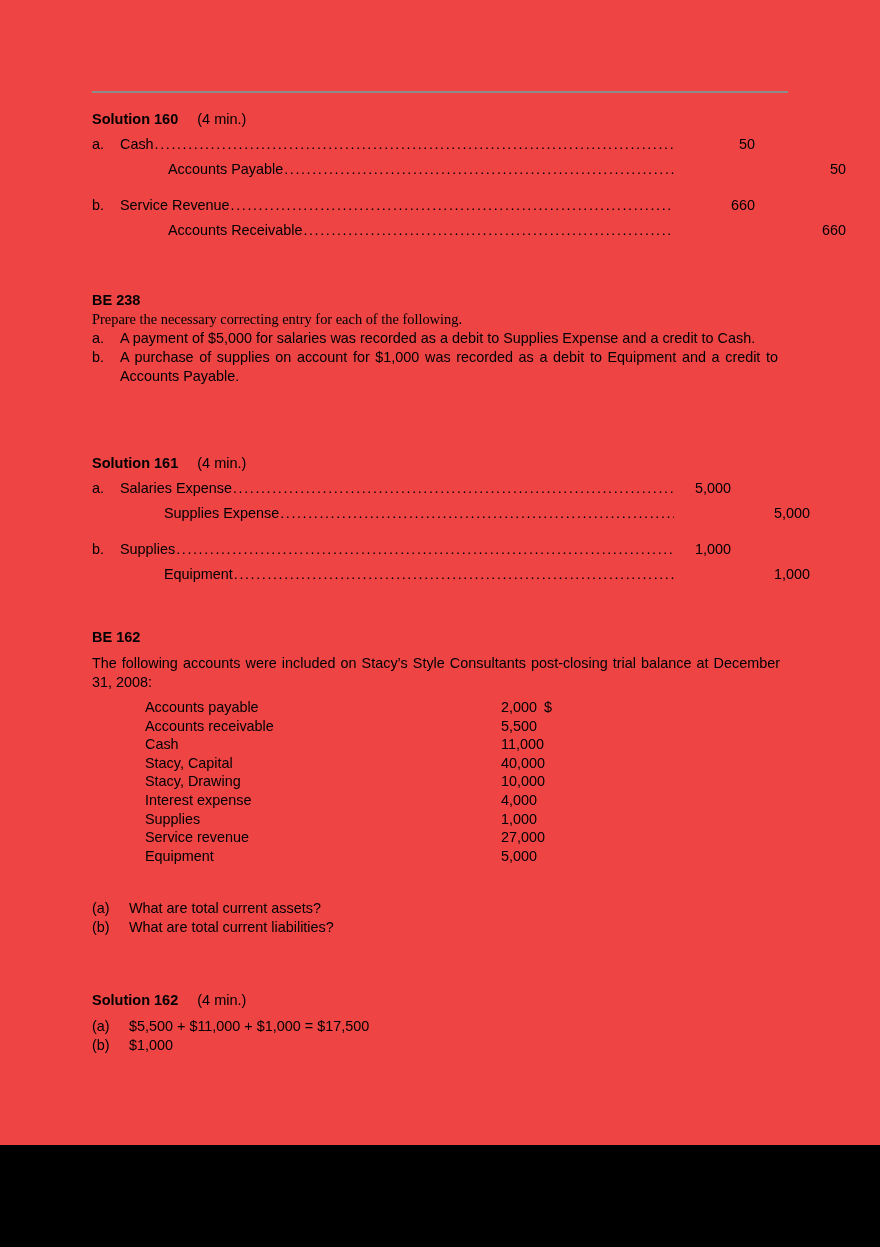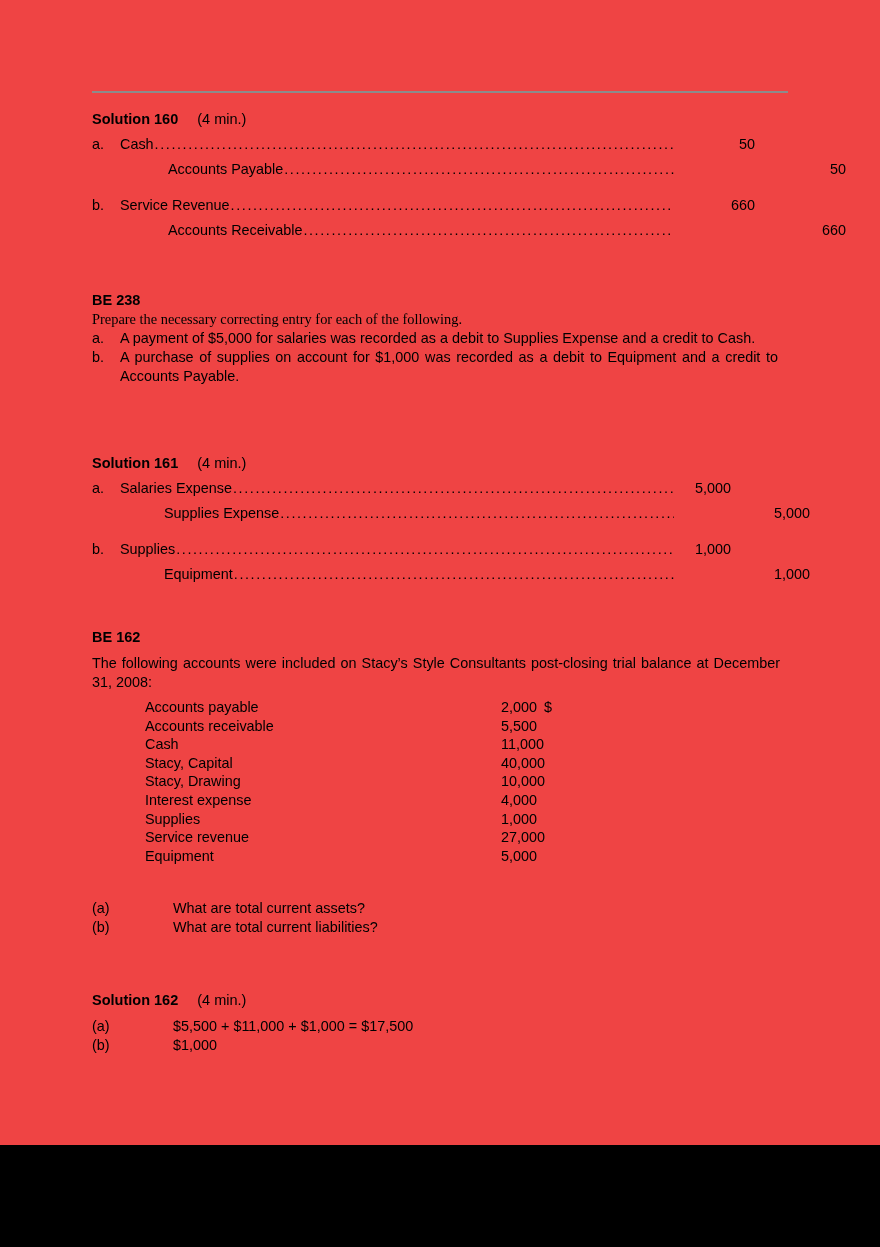--- a/index.html
+++ b/index.html
@@ -137,21 +137,21 @@
     white-space: nowrap;
   }
   .acct-row .nm { position: absolute; left: 0; top: 0; }
   .acct-row .cur { position: absolute; left: 0; top: 0; text-align: left; }
   .acct-row .val { position: absolute; top: 0; }
 
   
   .pl { font-size: 14.4px; line-height: 19px; }
   .pl-row { display: flex; }
   .pl-row .mk { flex: 0 0 auto; width: 37px; }
-  .pl-row .bd { flex: 1 1 auto; margin-left: 44px; }
+  .pl-row .bd { flex: 1 1 auto; }
 </style>
 </head>
 <body>
 
 <div class="page">
 
   <div class="top-rule"></div>
 
   <div class="blk sol-head" style="left:92px; top:110px;">
     <span class="ttl">Solution 160</span><span class="mins">(4 min.)</span>

